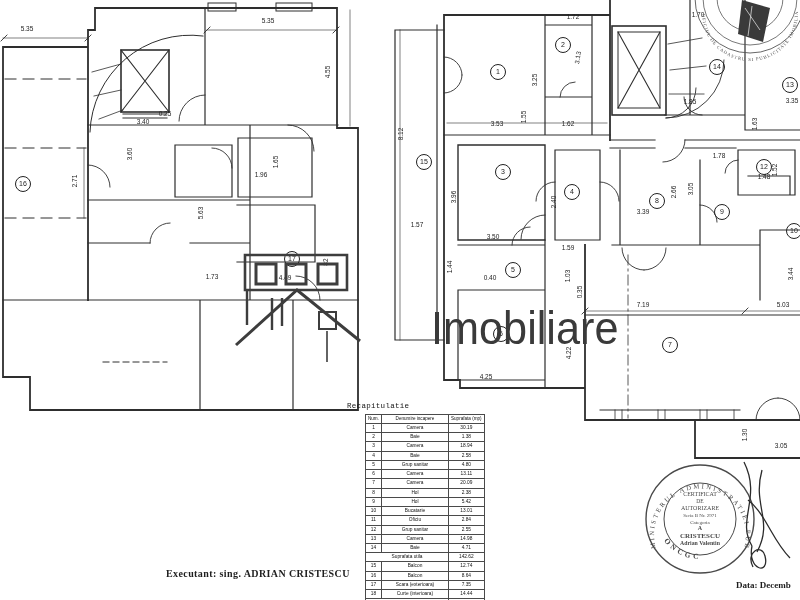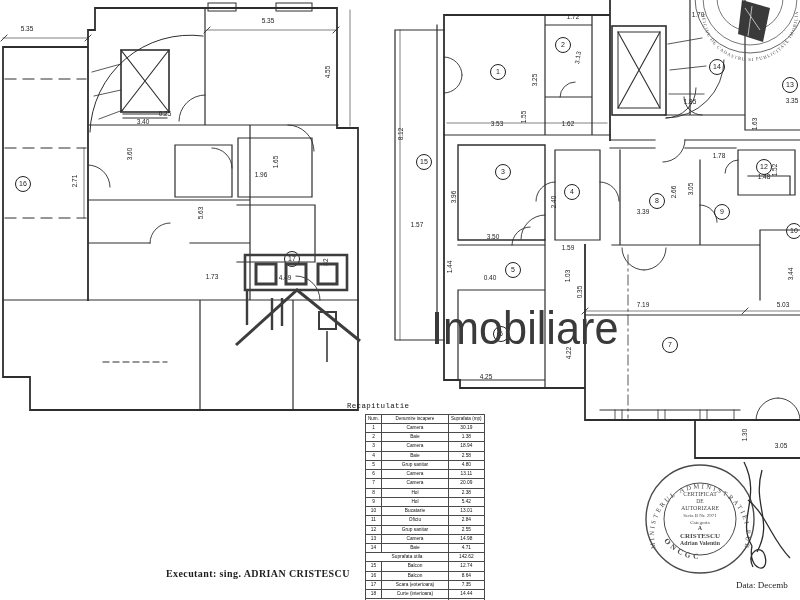--- a/index.html
+++ b/index.html
@@ -17,21 +17,21 @@
   #recap-table th,#recap-table td{border:0.5px solid #4a4a4a;font-size:4.8px;font-weight:normal;
       line-height:1.3;padding:1px 2px;text-align:center;white-space:nowrap;color:#111;}
   #recap-table th{font-size:4.6px;}
   #recap-table td.name{min-width:62px;}
   #recap-table td.num{min-width:30px;}
   #recap-table th.h-name{min-width:62px;}
   #recap-table th.h-area{min-width:30px;}
   
   .scan-text{position:absolute;z-index:4;font-family:"Liberation Serif",serif;color:#1d1d1d;}
   #executant{left:166px;top:568px;font-size:10px;letter-spacing:.4px;font-weight:bold;}
-  #datefield{left:736px;top:580px;font-size:9px;width:64px;overflow:hidden;white-space:nowrap;}
+  #datefield{left:736px;top:580px;font-size:9px;width:64px;overflow:hidden;white-space:nowrap;font-weight:bold;}
 </style>
 </head>
 <body>
 
 <div id="app">
 
   <svg id="plan-svg" width="800" height="600" viewBox="0 0 800 600">
     <defs>
       <path id="ringB" d="M 656,548 A 46,46 0 1 1 744,548"></path>
       <path id="arcOrg" d="M 664,541 A 45,45 0 0 0 736,541"></path>

